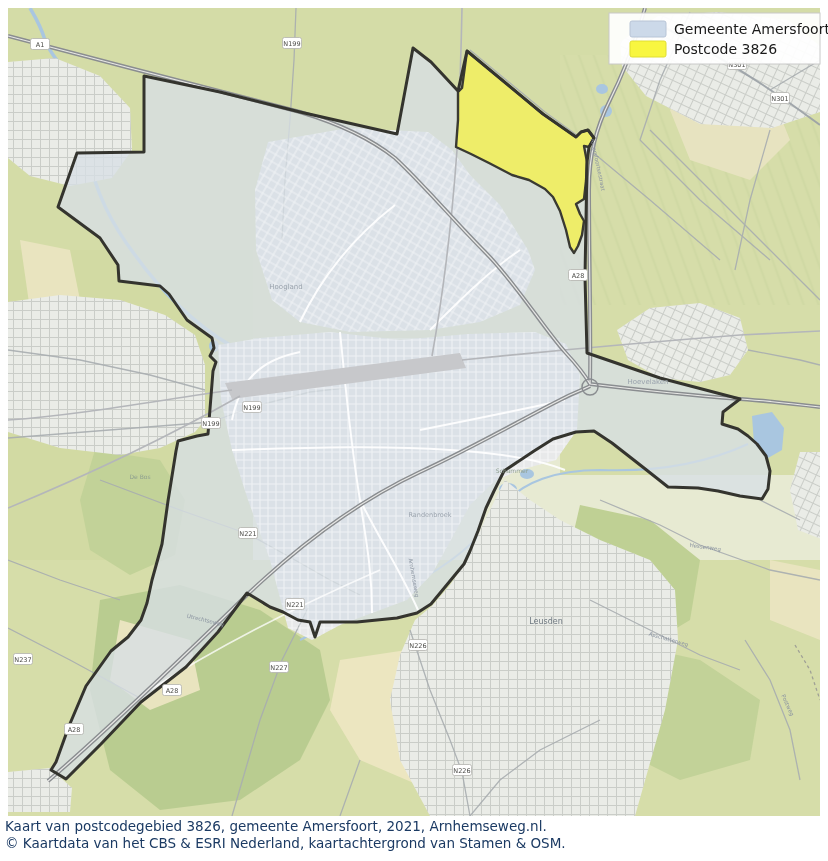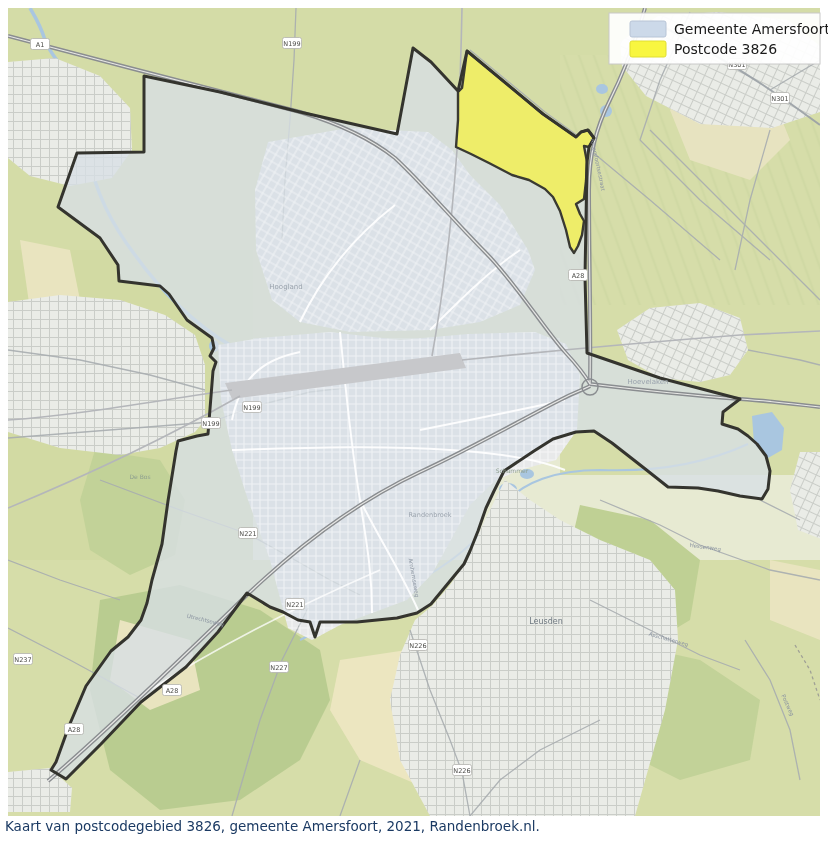--- a/index.html
+++ b/index.html
@@ -258,15 +258,16 @@
   <g id="legend-group">
     <rect x="609" y="13" width="211" height="51" fill="rgba(255,255,255,0.93)" stroke="#c8c8c8" stroke-width="1"></rect>
   <rect x="630" y="21" width="36" height="16" rx="2" fill="#ccd9e9" stroke="#b7c4d6" stroke-width="1"></rect>
         <text x="674" y="34" font-size="14" fill="#1a1a1a">Gemeente Amersfoort</text>
         <rect x="630" y="41" width="36" height="16" rx="2" fill="#f8f640" stroke="#e0de30" stroke-width="1"></rect>
         <text x="674" y="54" font-size="14" fill="#1a1a1a">Postcode 3826</text>
       </g>
 </svg>
 
 <div class="caption" style="color: rgb(27, 58, 99);">
-  <div>Kaart van postcodegebied 3826, gemeente Amersfoort, 2021, Randenbroek.nl.</div>
+  <div>Kaart van postcodegebied 3826, gemeente Amersfoort, 2021, Arnhemseweg.nl.</div>
+  <div>© Kaartdata van het CBS &amp; ESRI Nederland, kaartachtergrond van Stamen &amp; OSM.</div>
 </div>
 </div>
 
 </body></html>

